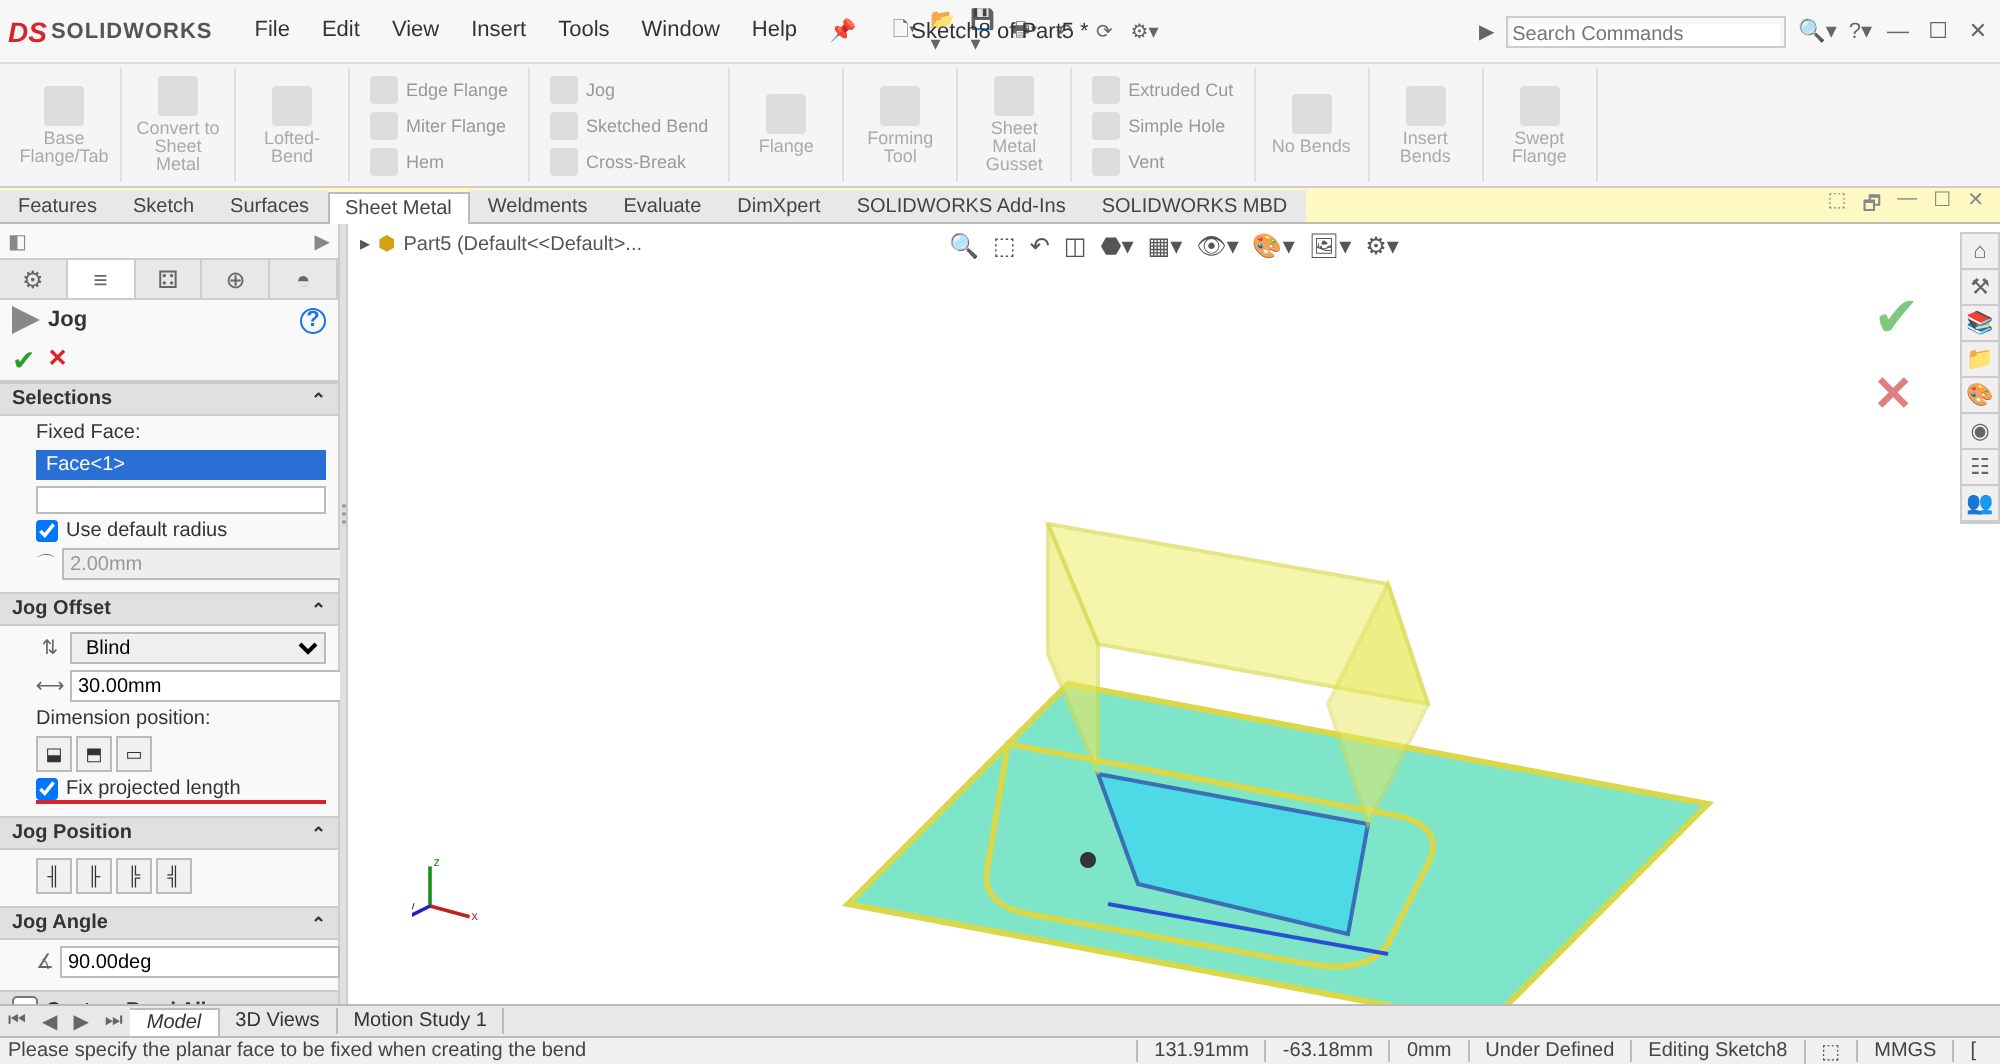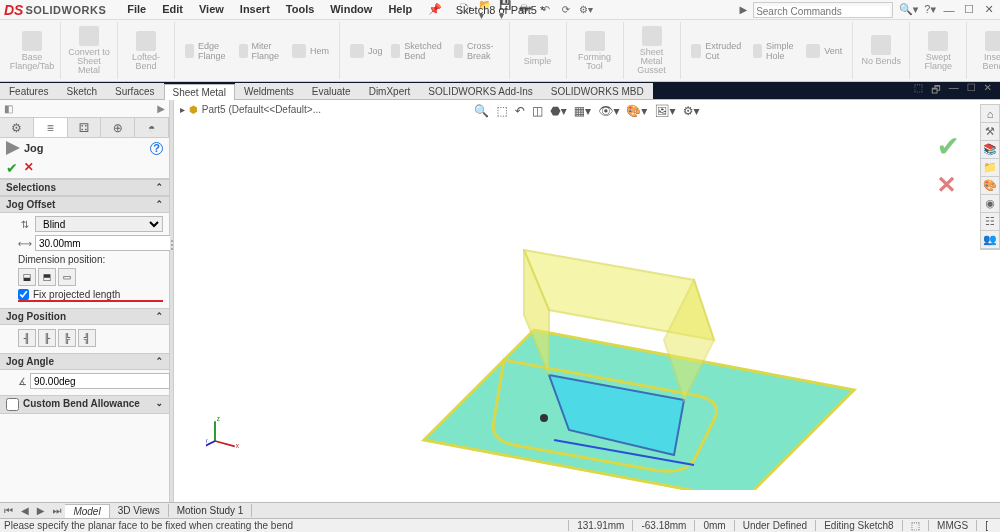--- a/index.html
+++ b/index.html
@@ -1,65 +1,65 @@
 <!DOCTYPE html>
 <html><head>
 <meta charset="utf-8">
 <style>
 * { box-sizing: border-box; margin: 0; padding: 0; font-family: "Segoe UI", Tahoma, sans-serif; }
 body { width: 1000px; height: 532px; background: #fff; overflow: hidden; font-size: 11px; color: #333; position: relative; }
 
 
-.title-bar { height: 20px; background: #f7f7f7; border-bottom: 1px solid #ddd; display: flex; align-items: center; padding: 0 4px; }
+.title-bar { height: 32px; background: #f7f7f7; border-bottom: 1px solid #ddd; display: flex; align-items: center; padding: 0 4px; }
 .logo { display: flex; align-items: center; gap: 2px; }
 .logo-icon { font-style: italic; font-weight: bold; color: #d8232a; font-size: 14px; }
 .logo-text { font-weight: bold; font-size: 11px; color: #555; letter-spacing: 0.5px; }
 .menu-bar { display: flex; gap: 2px; margin-left: 14px; }
-.menu-item { padding: 1px 7px; cursor: pointer; font-weight: bold; }
+.menu-item { padding: 1px 7px; cursor: pointer; }
 .title-spacer { flex: 1; }
 .doc-title { font-size: 11px; position: absolute; left: 50%; transform: translateX(-50%); }
 .search-box { display: flex; align-items: flex-end; border: 1px solid #ccc; height: 16px; width: 140px; padding: 0 2px; margin-left: 6px; }
 .search-box input { border: none; outline: none; width: 100%; font-size: 10px; }
 .title-icons { display: flex; gap: 6px; margin-left: 6px; align-items: center; }
 .title-icons span, .title-icons div { cursor: pointer; font-size: 11px; color: #666; }
 .tb-toolbar { display:flex; gap:6px; align-items:center; margin-left:10px;}
 .tb-toolbar .ti { width:14px; height:14px; display:flex; align-items:center; justify-content:center; font-size:10px; color:#666; cursor:pointer; }
 .wmin, .wmax, .wclose{ width:14px;text-align:center;}
 
 
 .ribbon { height: 62px; background: #f5f5f5; border-bottom: 1px solid #ccc; display: flex; align-items: center; padding: 2px 4px; gap: 0; }
 .ribbon-group { display: flex; flex-direction: column; align-items: center; padding: 2px 6px; border-right: 1px solid #e0e0e0; height: 100%; justify-content: center; }
 .ribbon-btn-lg { display: flex; flex-direction: column; align-items: center; font-size: 9px; color: #aaa; gap: 2px; width: 44px; text-align: center; line-height: 1; cursor: pointer; }
 .ribbon-btn-lg .ic { width: 20px; height: 20px; background: #ddd; border-radius: 2px; }
-.ribbon-col { display: flex; gap: 0px; }
+.ribbon-col { display: flex; flex-direction: column; gap: 0px; }
 .ribbon-btn-sm { display: flex; align-items: center; gap: 4px; font-size: 9px; color: #999; padding: 2px 4px; cursor: pointer; }
 .ribbon-btn-sm .ic { width: 14px; height: 14px; background: #ddd; border-radius: 2px; }
 
 
-.feature-tabs { height: 18px; background: #0f172a; border-bottom: 1px solid #bbb; display: flex; align-items: flex-end; }
+.feature-tabs { height: 18px; background: #fef9c3; border-bottom: 1px solid #bbb; display: flex; align-items: flex-end; }
 .ftab { font-size: 10px; padding: 2px 8px; border: 1px solid transparent; border-bottom: none; cursor: pointer; background: #e8e8e8; color: #444; }
 .ftab.active { background: #fff; border-color: #bbb; position: relative; top: 1px; }
 .ftab-right { margin-left: auto; display: flex; gap: 4px; padding-right: 6px;}
 .ftab-right span { font-size:10px; color:#888; cursor:pointer; padding:0 2px;}
 
 
 .main { display: flex; height: 410px; position: relative; }
 .feature-tree { width: 170px; border-right: 1px solid #ccc; display: flex; flex-direction: column; background: #f9f9f9; }
 .tree-top-pins { height: 18px; border-bottom: 1px solid #ccc; display: flex; align-items: center; padding: 0 4px; gap:6px; font-size:10px; color:#888;}
 .tree-tabs { height: 20px; border-bottom: 1px solid #ccc; display: flex; }
 .tree-tab { flex: 1; border-right: 1px solid #ccc; display:flex; align-items:center; justify-content:center; font-size:12px; cursor:pointer; color:#666; background:#e8e8e8;}
 .tree-tab.sel { background:#fff; }
 .pm-header { display:flex; align-items:center; padding:3px 6px; gap:4px; }
 .pm-header .pi { width:14px; height:14px; background:#888; clip-path: polygon(0 0, 100% 50%, 0 100%);}
 .pm-header .title { font-weight:bold; font-size:11px; }
 .pm-header .help { margin-left:auto; color:#1a73e8; font-weight:bold; cursor:pointer; font-size:11px; border:1px solid #1a73e8; border-radius:50%; width:13px; height:13px; text-align:center; line-height:11px;}
 .pm-okcancel { display:flex; gap:6px; padding:2px 6px; border-bottom:1px solid #ccc;}
 .pm-okcancel .ok{ color:#2a9d2a; font-size:14px; cursor:pointer;}
 .pm-okcancel .cancel{ color:#d8232a; font-size:12px; cursor:pointer; font-weight:bold;}
-.pm-section-hdr { background:#e0e0e0; padding:2px 6px; font-size:10px; font-weight:bold; display:flex; align-items:flex-start; border-top:1px solid #ccc; border-bottom:1px solid #ccc;}
+.pm-section-hdr { background:#e0e0e0; padding:2px 6px; font-size:10px; font-weight:bold; display:flex; align-items:flex-end; border-top:1px solid #ccc; border-bottom:1px solid #ccc;}
 .pm-section-hdr .chev{ margin-left:auto; font-size:9px;}
 .pm-body { padding:3px 6px 6px 18px; display:flex; flex-direction:column; gap:3px;}
 .pm-label { font-size:10px; color:#333;}
 .pm-sel { background:#2a6fd6; color:#fff; padding:1px 4px; font-size:10px; border:1px solid #2a6fd6;}
 .pm-blank { border:1px solid #bbb; height:14px; background:#fff;}
 .pm-chk { display:flex; align-items:center; gap:4px; font-size:10px;}
 .pm-chk input{ width:11px; height:11px;}
 .pm-input-row { display:flex; align-items:center; gap:3px;}
 .pm-input-row .ic{width:14px; height:14px; display:flex;align-items:center;justify-content:center;font-size:10px;color:#666;}
 .pm-input-row input, .pm-input-row select { flex:1; border:1px solid #bbb; font-size:10px; padding:1px 3px; height:16px;}
@@ -189,21 +189,21 @@
         </div>
       <div class="ribbon-btn-sm">
           <div class="ic"></div>
           <span>Cross-Break</span>
         </div>
     </div>
   </div>
   <div class="ribbon-group">
     <div class="ribbon-btn-lg">
         <div class="ic"></div>
-        <span>Simple</span>
+        <span>Flange</span>
       </div>
   </div>
   <div class="ribbon-group">
     <div class="ribbon-btn-lg">
         <div class="ic"></div>
         <span>Forming Tool</span>
       </div>
   </div>
   <div class="ribbon-group">
     <div class="ribbon-btn-lg">
@@ -229,27 +229,27 @@
   </div>
   <div class="ribbon-group">
     <div class="ribbon-btn-lg">
         <div class="ic"></div>
         <span>No Bends</span>
       </div>
   </div>
   <div class="ribbon-group">
       <div class="ribbon-btn-lg">
         <div class="ic"></div>
+        <span>Insert Bends</span>
+      </div>
+    </div>
+  <div class="ribbon-group">
+      <div class="ribbon-btn-lg">
+        <div class="ic"></div>
         <span>Swept Flange</span>
-      </div>
-    </div>
-  <div class="ribbon-group">
-      <div class="ribbon-btn-lg">
-        <div class="ic"></div>
-        <span>Insert Bends</span>
       </div>
     </div>
 </div>
 
 <div class="feature-tabs">
   <div class="ftab">Features</div>
   <div class="ftab">Sketch</div>
   <div class="ftab">Surfaces</div>
   <div class="ftab active">Sheet Metal</div>
   <div class="ftab">Weldments</div>
@@ -287,20 +287,37 @@
     </div>
     <div class="pm-okcancel">
       <span class="ok">✔</span>
       <span class="cancel">✕</span>
     </div>
 
     <div class="pm-section-hdr">
         <span>Selections</span>
         <span class="chev">⌃</span>
       </div>
+    <div class="pm-body">
+      <div class="pm-label">Fixed Face:</div>
+      <div class="pm-sel">Face&lt;1&gt;</div>
+      <div class="pm-blank"></div>
+      <label class="pm-chk">
+          <input type="checkbox" checked="" style="">
+          <span>Use default radius</span>
+        </label>
+      <div class="pm-input-row">
+        <div class="ic">⌒</div>
+        <input type="text" disabled="" value="2.00mm" style="">
+        <div class="spinner">
+            <div>▴</div>
+            <div>▾</div>
+          </div>
+      </div>
+    </div>
 
     <div class="pm-section-hdr">
         <span>Jog Offset</span>
         <span class="chev">⌃</span>
       </div>
     <div class="pm-body">
       <div class="pm-input-row">
         <div class="ic">⇅</div>
         <select><option>Blind</option></select>
       </div>

